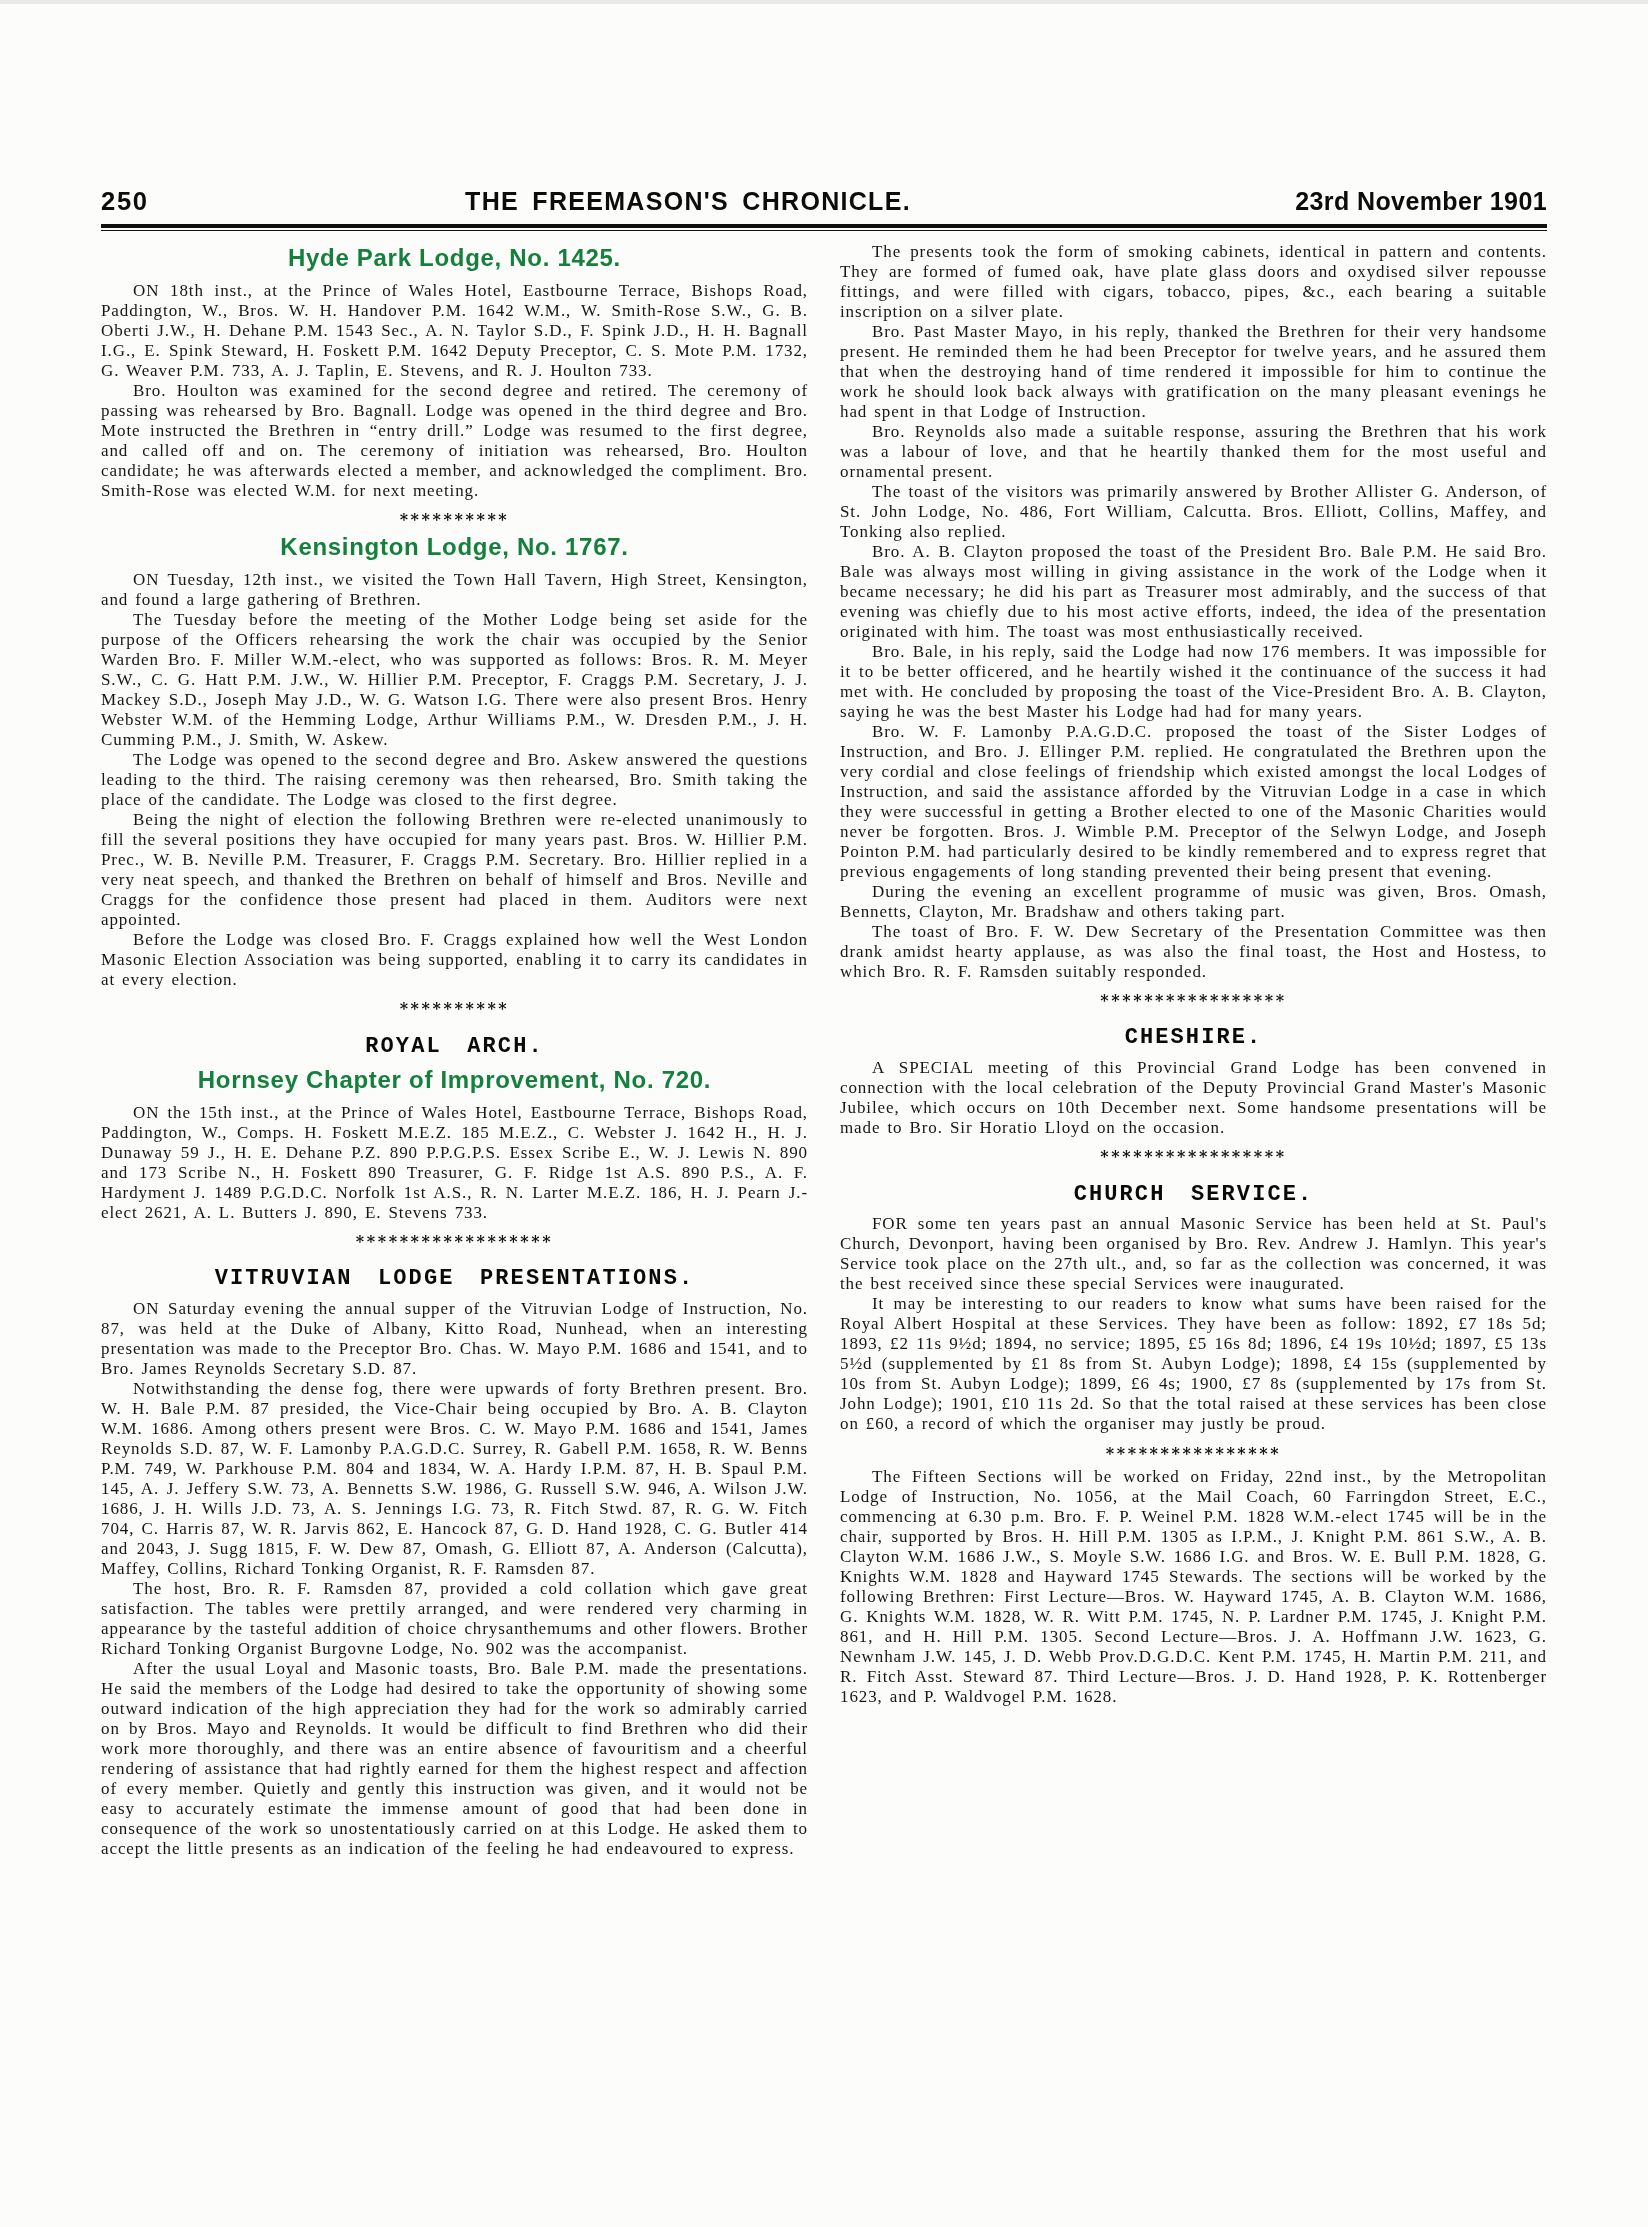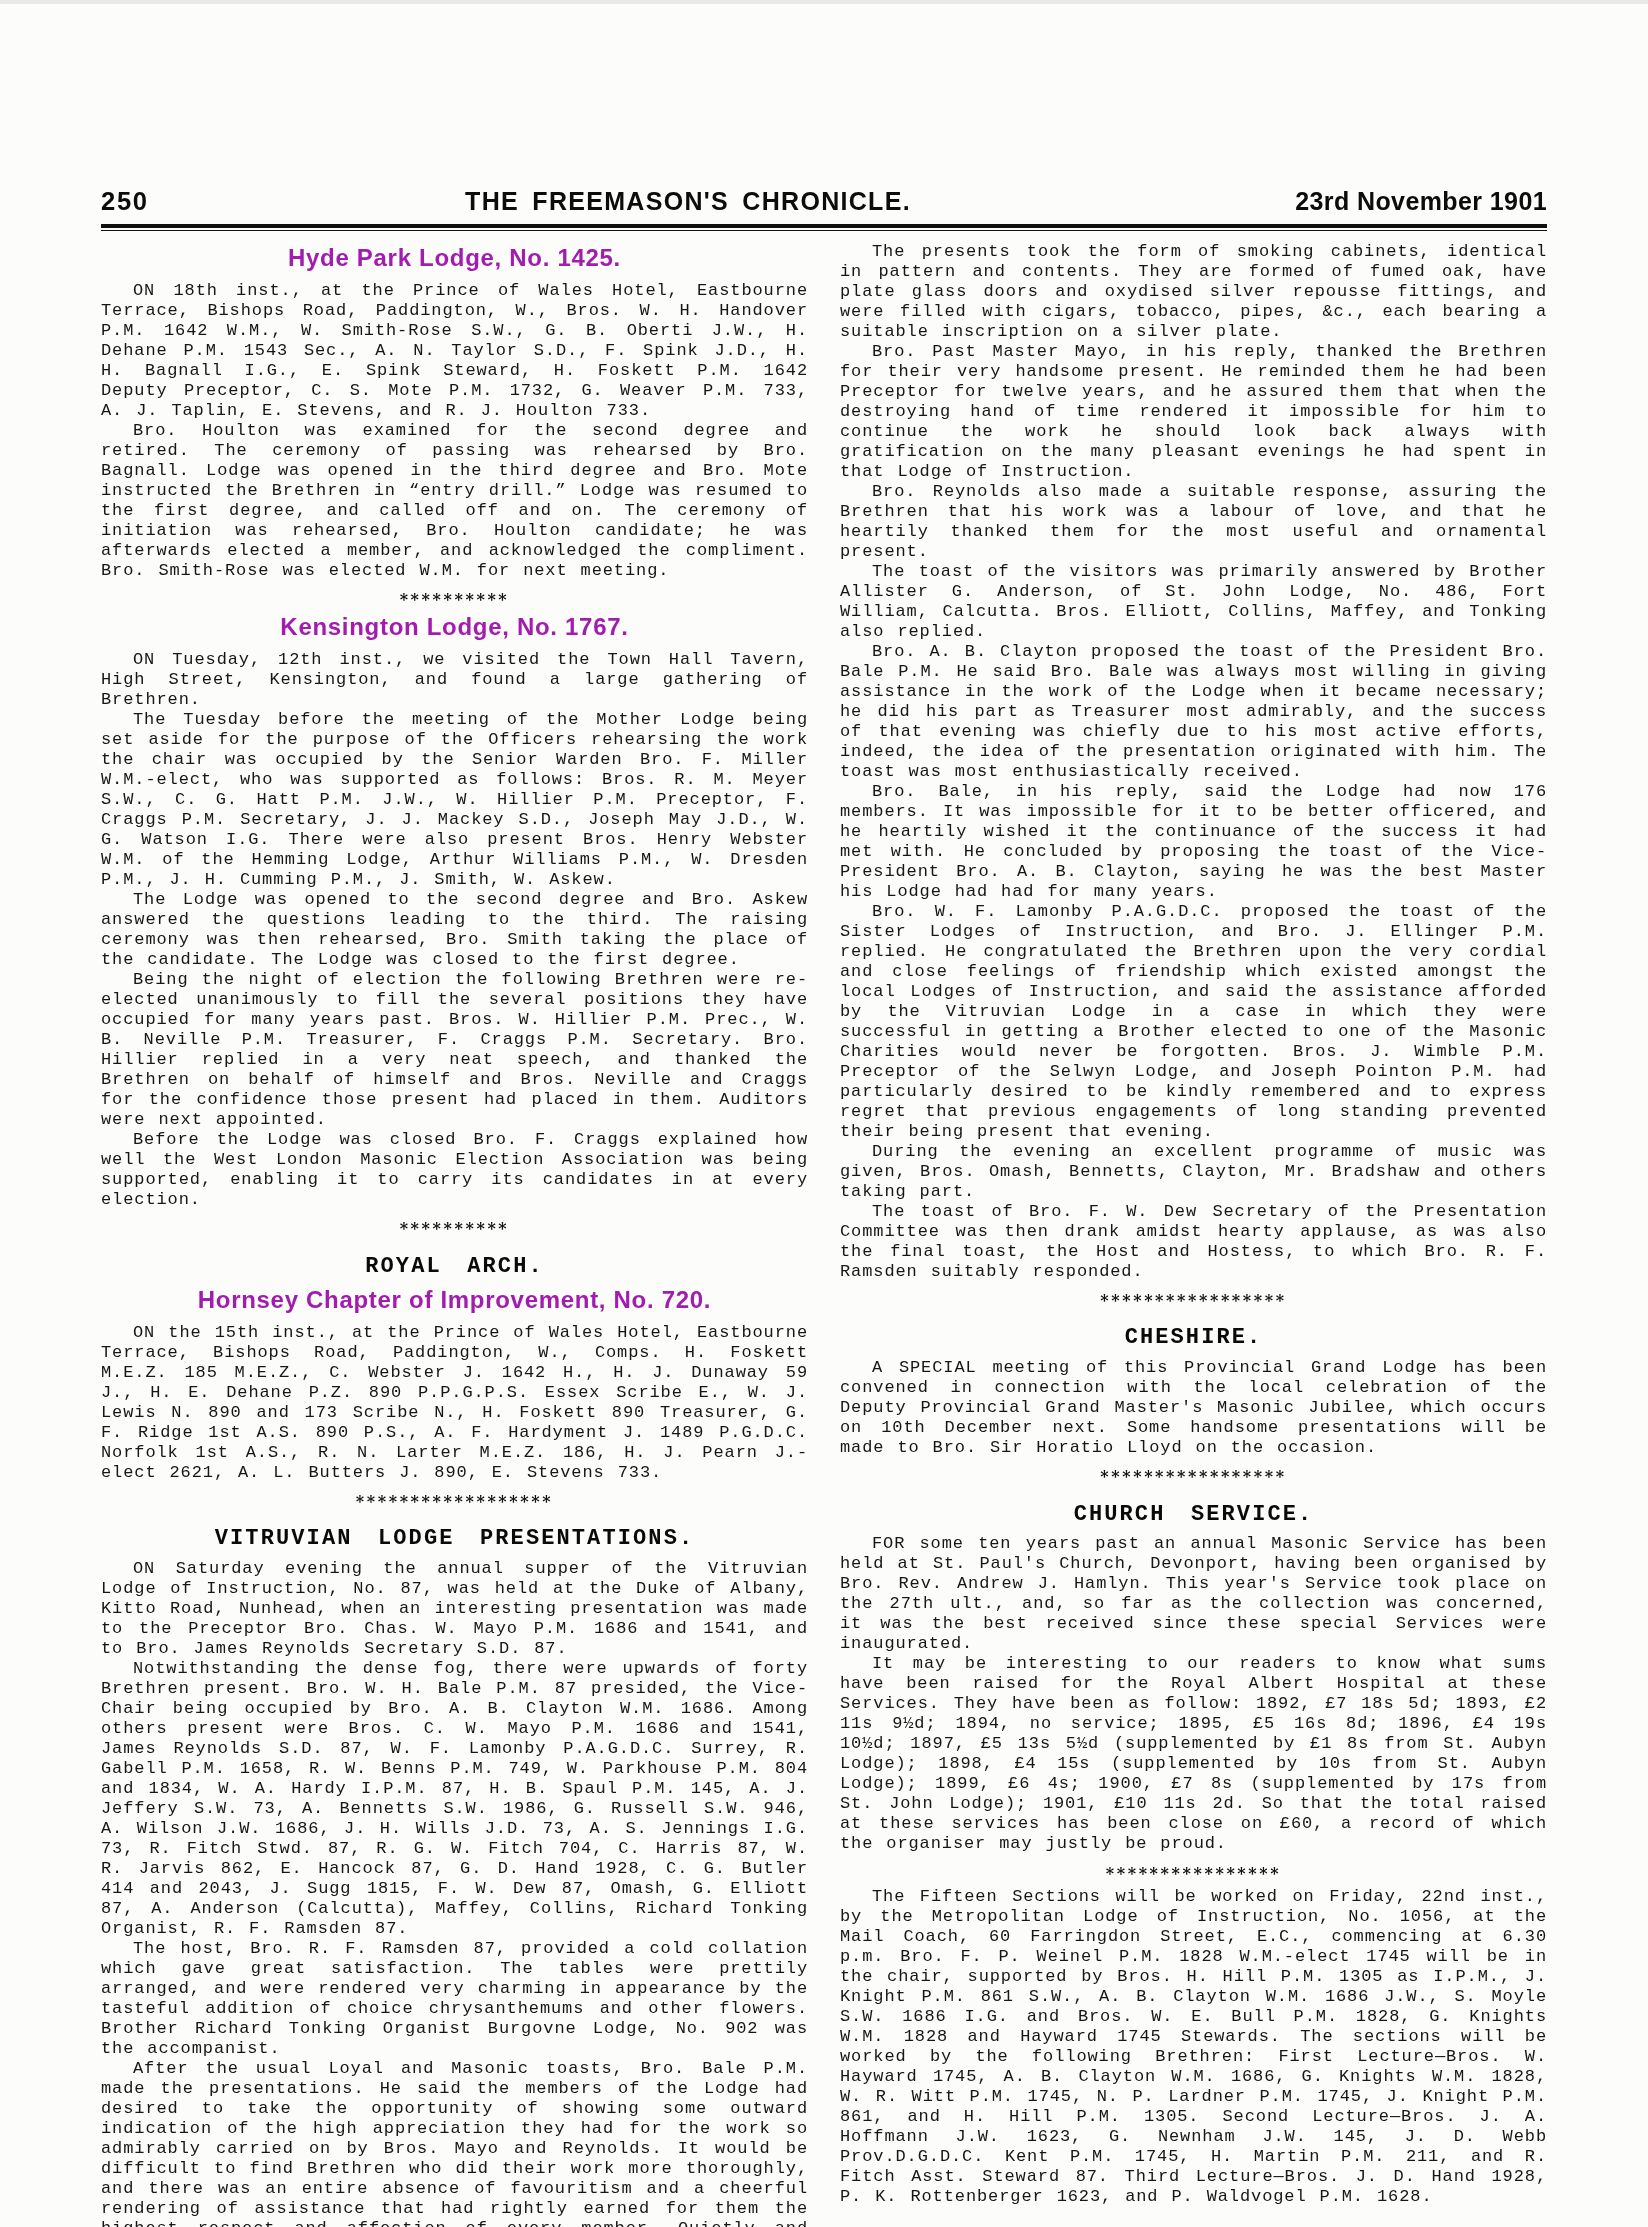--- a/index.html
+++ b/index.html
@@ -36,37 +36,37 @@
     display: flex;
     gap: 32px;
     margin-top: 10.2px;
     align-items: flex-start;
   }
   .col { flex: 1 1 0; min-width: 0; }
 
   
   .body-para {
     margin: 0;
-    font-family: Liberation Mono, monospace;
+    font-family: Liberation Serif, serif;
     font-size: 17px;
     line-height: 20px;
     letter-spacing: 0.9px;
     word-spacing: 1.9px;
     text-align: justify;
     text-indent: 32px;
     color: #161616;
   }
   .lodge-head {
     margin: 13.6px 0 8.5px;
     font-family: "Liberation Sans", sans-serif;
     font-weight: 700;
     font-size: 24px;
     letter-spacing: 0.7px;
     text-align: center;
-    color: #a21caf;
+    color: #15803d;
   }
   .col-left .lodge-head:first-child { margin-top: 2.6px; }
   .caps-head {
     margin: 15.3px 0 7.7px;
     font-family: Liberation Mono, monospace;
     font-weight: 700;
     font-size: 22px;
     letter-spacing: 2.1px;
     word-spacing: 10.2px;
     text-align: center;

